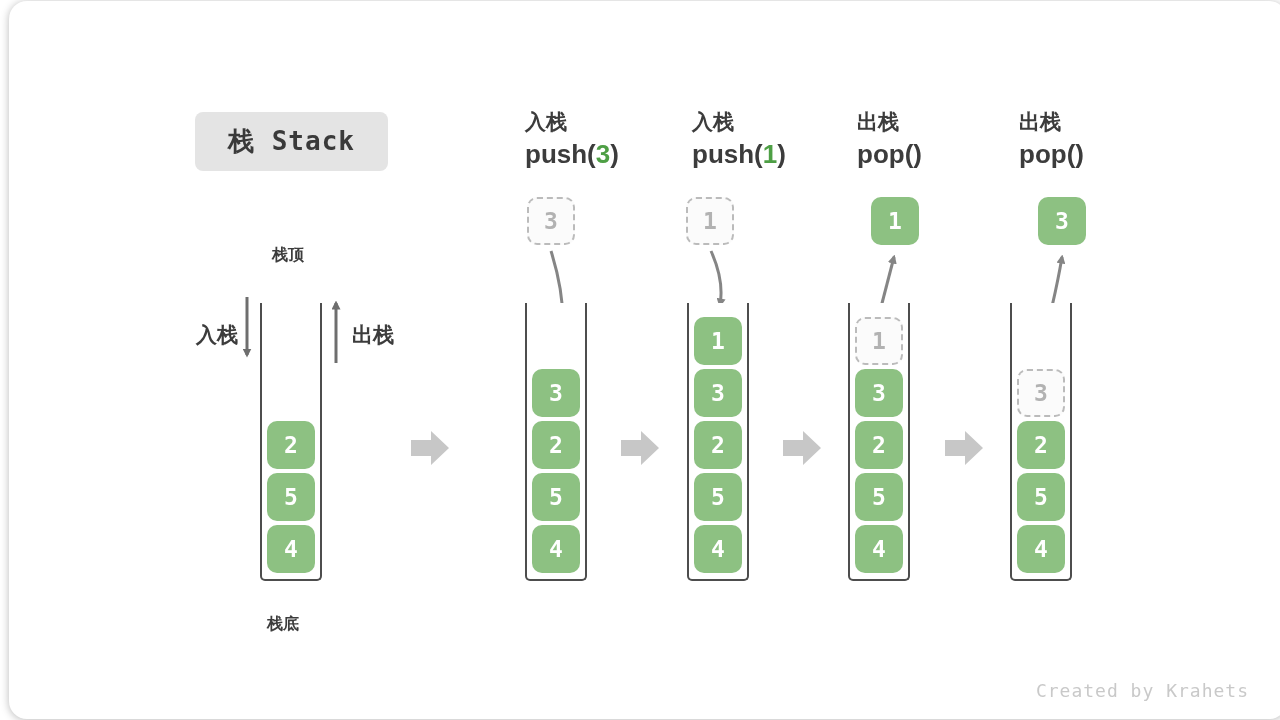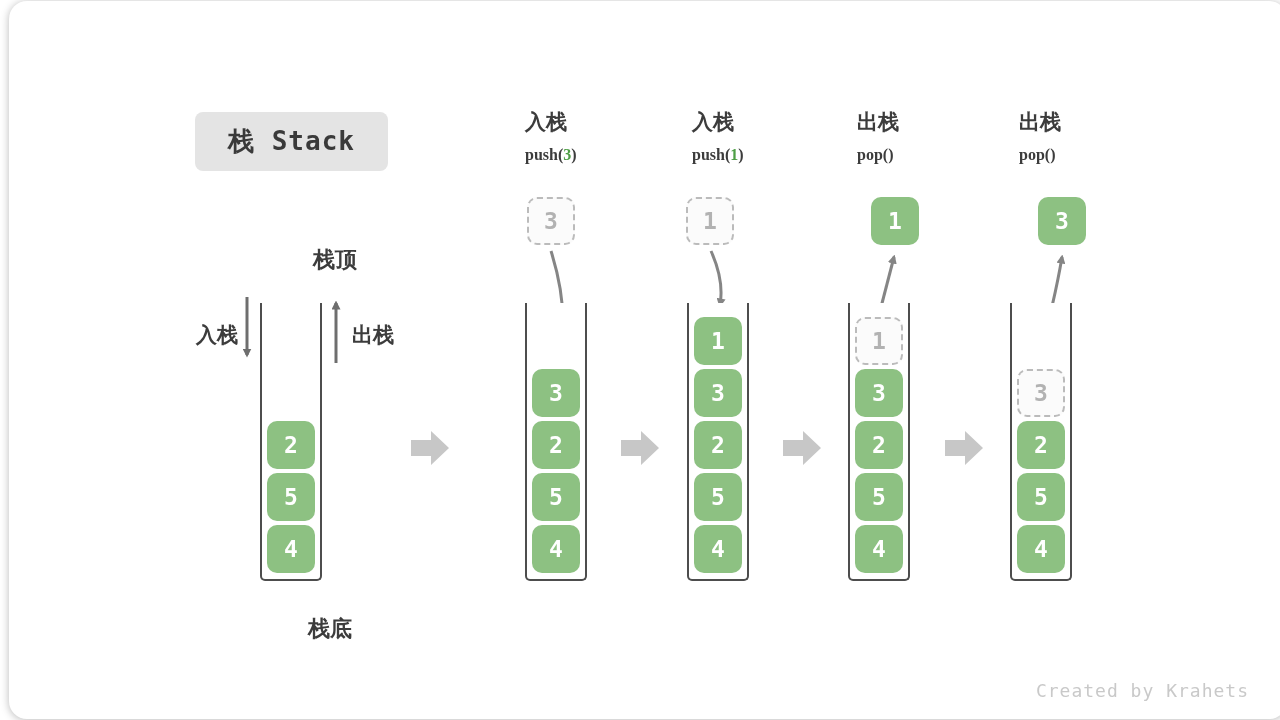--- a/index.html
+++ b/index.html
@@ -5,33 +5,33 @@
   html,body{margin:0;padding:0;background:#ffffff;width:1280px;height:720px;
     font-family:"Liberation Sans",sans-serif;}
   .card{position:absolute;left:9px;top:1px;width:1278px;height:718px;background:#ffffff;
     border-radius:18px;box-shadow:0 1px 8px rgba(0,0,0,0.28);overflow:hidden;}
   
   .title-box{position:absolute;left:186px;top:111px;width:193px;height:59px;background:#e4e4e4;
     border-radius:8px;display:flex;align-items:center;justify-content:center;}
   .title-box span{font-family:"DejaVu Sans Mono",monospace;font-size:26px;font-weight:700;
     color:#3a3a3a;letter-spacing:1px;}
   
-  .anno{position:absolute;font-size:22px;font-weight:700;color:#3c3c3c;white-space:nowrap;margin-left:41px;}
+  .anno{position:absolute;font-size:16px;font-weight:700;color:#3c3c3c;white-space:nowrap;}
   .anno-top{left:263px;top:244px;}
   .anno-bottom{left:258px;top:613px;}
   .side-label{position:absolute;font-size:21px;font-weight:700;color:#3c3c3c;white-space:nowrap;}
   .side-push{left:187px;top:320px;}
   .side-pop{left:343px;top:320px;}
   
   .stage{position:absolute;top:104px;height:478px;width:62px;}
   .stage.s0{left:251px}.stage.s1{left:516px}.stage.s2{left:678px}.stage.s3{left:839px}.stage.s4{left:1001px}
   .op-header{position:absolute;top:0;white-space:nowrap;line-height:33px;}
   .s1 .op-header{left:0px}.s2 .op-header{left:5px}.s3 .op-header{left:9px}.s4 .op-header{left:9px}
   .op-zh{font-size:21px;font-weight:700;color:#3c3c3c;}
-  .op-code{font-family:Liberation Serif, serif;font-size:16px;font-weight:700;color:#3c3c3c;}
+  .op-code{font-family:Liberation Sans, sans-serif;font-size:26px;font-weight:700;color:#3c3c3c;}
   .op-arg{color:var(--arg-green,#4e9f45);}
   .float-box{position:absolute;top:92px;width:48px;height:48px;border-radius:10px;box-sizing:border-box;
     display:flex;align-items:center;justify-content:center;
     font-family:"DejaVu Sans Mono",monospace;font-size:23px;font-weight:700;}
   .s1 .float-box{left:2px}.s2 .float-box{left:-1px}.s3 .float-box{left:23px}.s4 .float-box{left:28px}
   .float-box.ghost{background:#fbfbfb;border:2px dashed #bbbbbb;color:#b2b2b2;}
   .float-box.solid{background:var(--cell-green,#8dc182);color:#ffffff;}
   .stack-box{position:absolute;left:0;top:198px;width:62px;height:278px;box-sizing:border-box;
     border:2px solid #4d4d4d;border-top:none;border-radius:0 0 5px 5px;
     display:flex;flex-direction:column;justify-content:flex-end;align-items:center;

